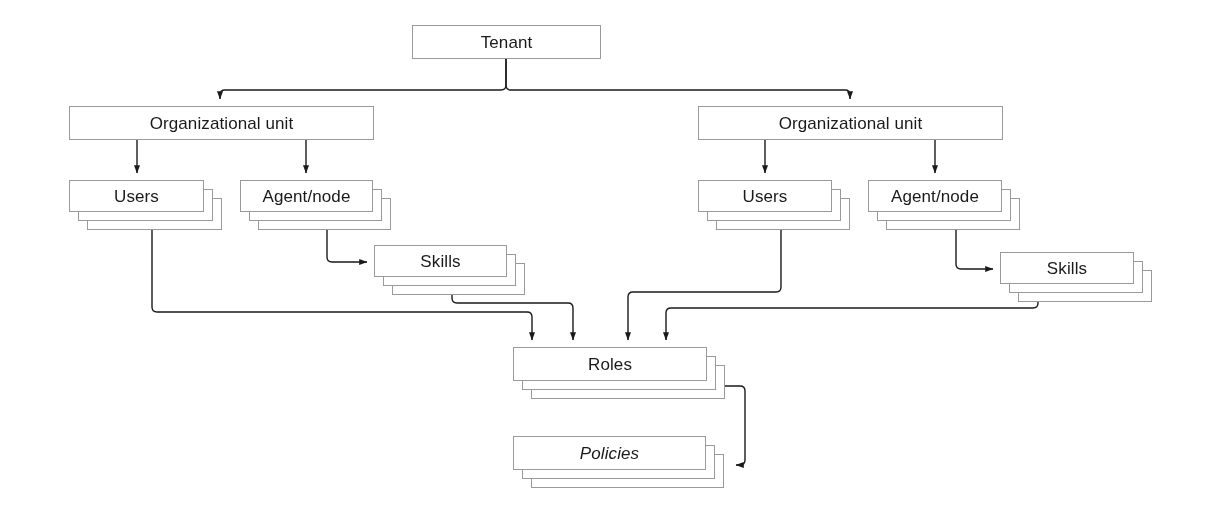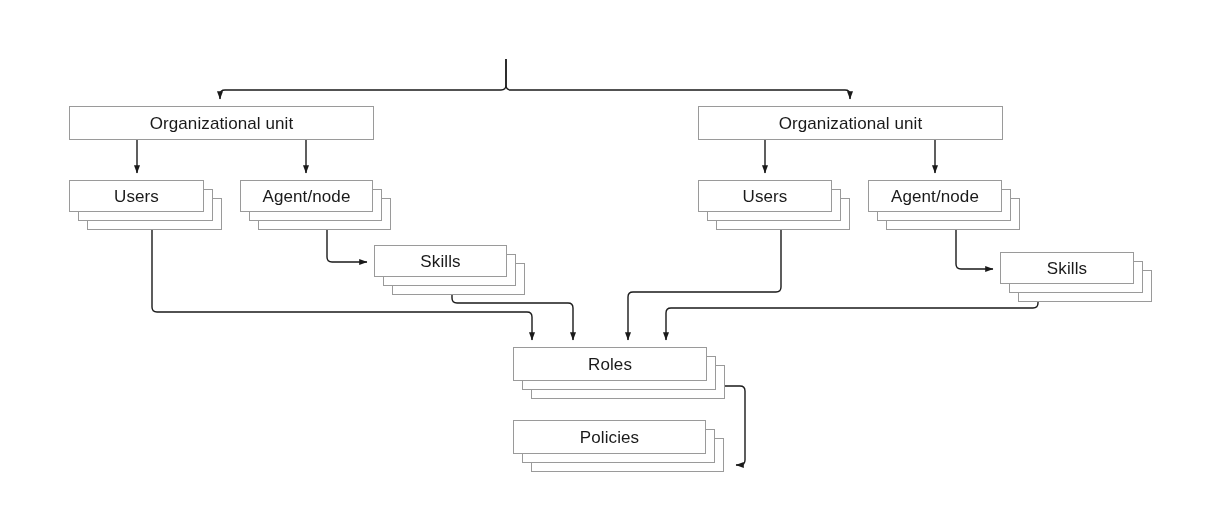--- a/index.html
+++ b/index.html
@@ -48,20 +48,25 @@
       <path d="M452,295 L452,298 Q452,303 457,303 L568,303 Q573,303 573,308 L573,340" marker-end="url(#ah)"></path>
 
       <path d="M781,230 L781,287 Q781,292 776,292 L633,292 Q628,292 628,297 L628,340" marker-end="url(#ah)"></path>
 
       <path d="M1038,302 L1038,303 Q1038,308 1033,308 L671,308 Q666,308 666,313 L666,340" marker-end="url(#ah)"></path>
 
       <path d="M725,386 L740,386 Q745,386 745,391 L745,460 Q745,465 740,465 L736,465" marker-end="url(#ah)"></path>
     </g>
   </svg>
 
+  <div class="node" style="left:412px;top:25px;width:189px;height:34px;">
+    <div class="card l1" style="width:189px;height:34px;">
+      <span class="label">Tenant</span>
+    </div>
+  </div>
 
   <div class="node" style="left:69px;top:106px;width:305px;height:34px;">
     <div class="card l1" style="width:305px;height:34px;">
       <span class="label">Organizational unit</span>
     </div>
   </div>
 
   <div class="node" style="left:698px;top:106px;width:305px;height:34px;">
     <div class="card l1" style="width:305px;height:34px;">
       <span class="label">Organizational unit</span>
@@ -117,21 +122,21 @@
   </div>
 
   <div class="node" style="left:513px;top:347px;width:212px;height:52px;">
     <div class="card l3" style="left:18px;top:18px;width:194px;height:34px;"></div>
     <div class="card l2" style="left:9px;top:9px;width:194px;height:34px;"></div>
     <div class="card l1" style="width:194px;height:34px;justify-content:center;">
       <span class="label">Roles</span>
     </div>
   </div>
 
-  <div class="node" style="left:513px;top:420px;width:205px;height:52px;">
+  <div class="node" style="left:513px;top:436px;width:205px;height:52px;font-style:italic;">
     <div class="card l3" style="left:18px;top:18px;width:193px;height:34px;"></div>
     <div class="card l2" style="left:9px;top:9px;width:193px;height:34px;"></div>
     <div class="card l1" style="width:193px;height:34px;">
       <span class="label">Policies</span>
     </div>
   </div>
 
 </div>
 
 </body></html>

